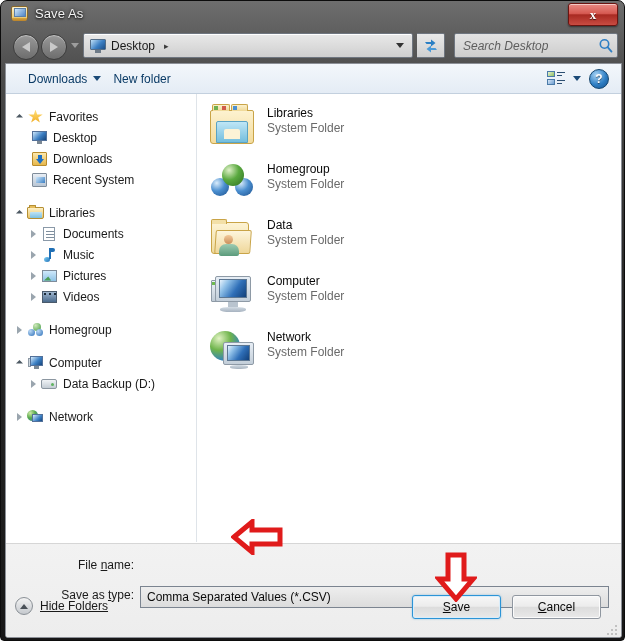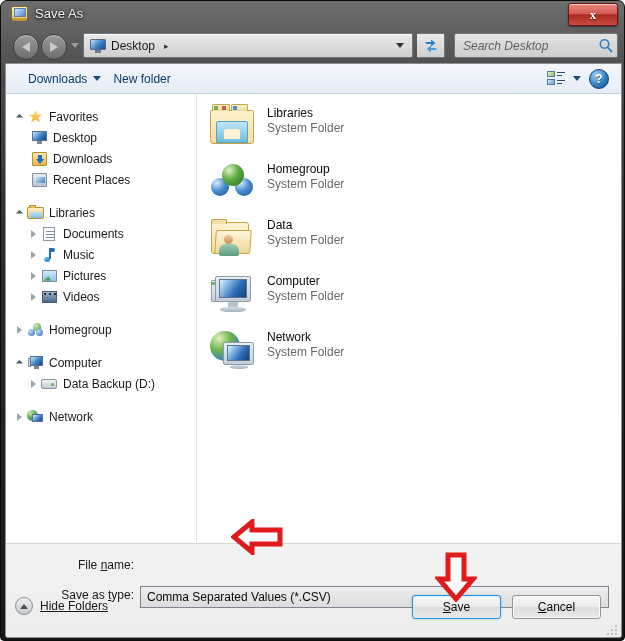--- a/index.html
+++ b/index.html
@@ -376,21 +376,21 @@
                 </span>
             </span>
             <span class="nav-label">Downloads</span>
           </div>
           <div class="nav-row child">
             <span class="nav-ico">
               <span class="ic-recent">
                   <span class="in"></span>
                 </span>
             </span>
-            <span class="nav-label">Recent Places</span>
+            <span class="nav-label">Recent System</span>
           </div>
         </div>
 
         <div class="nav-group">
           <div class="nav-row">
             <span class="tri open">
                 <i></i>
               </span>
             <span class="nav-ico">
               <span class="ic-lib">

